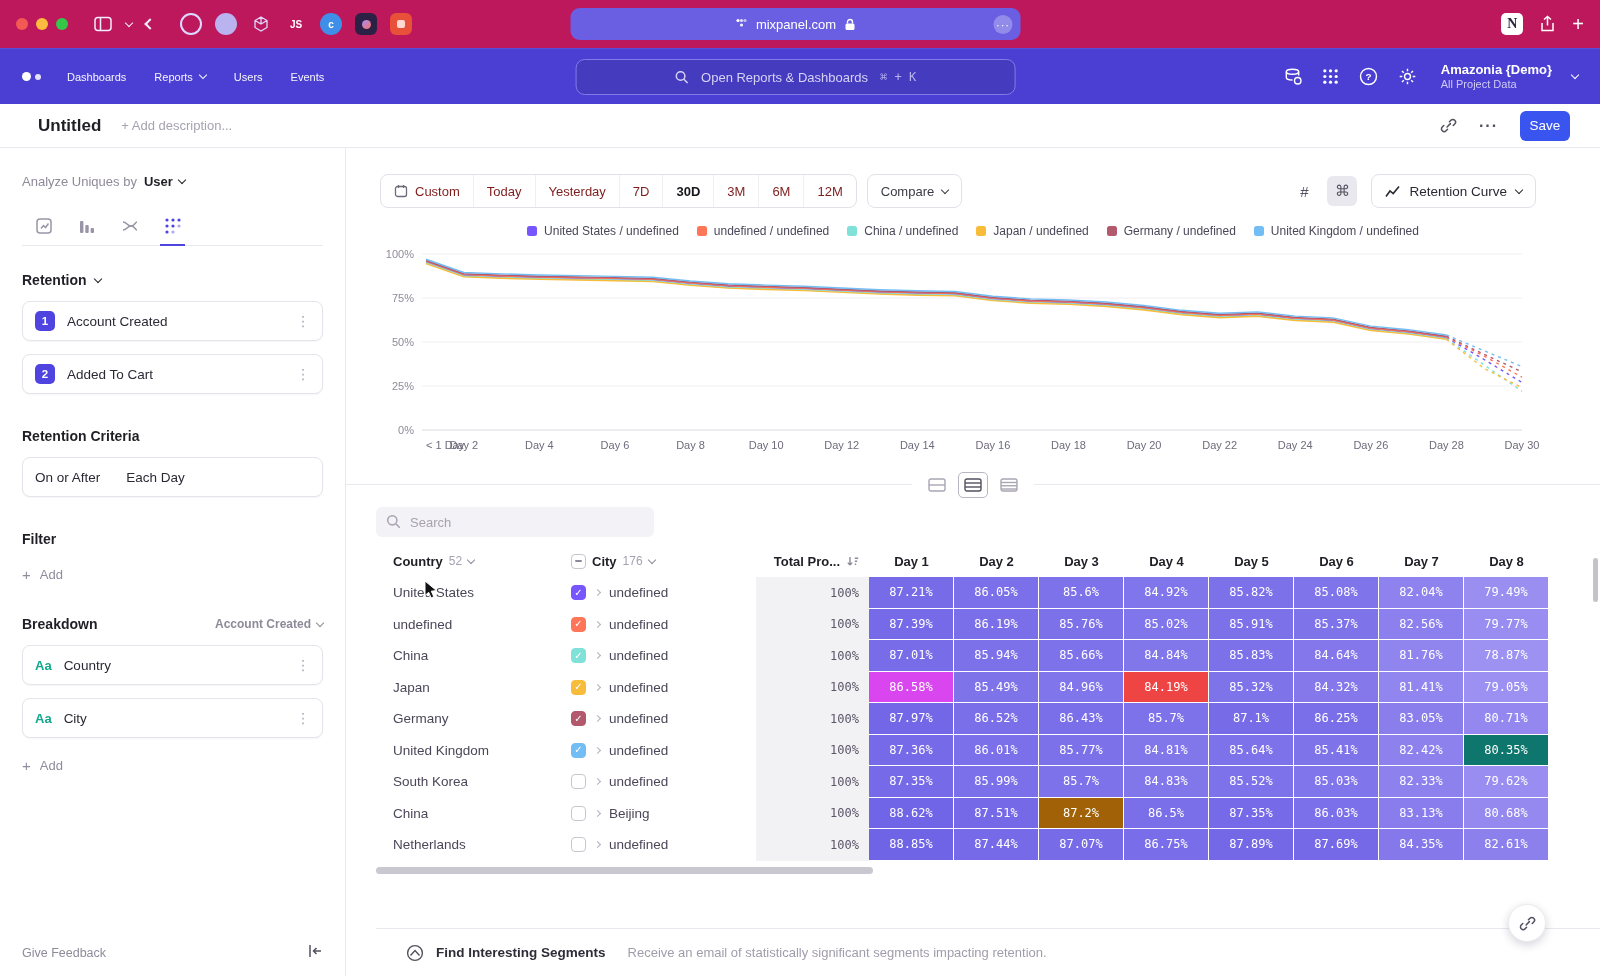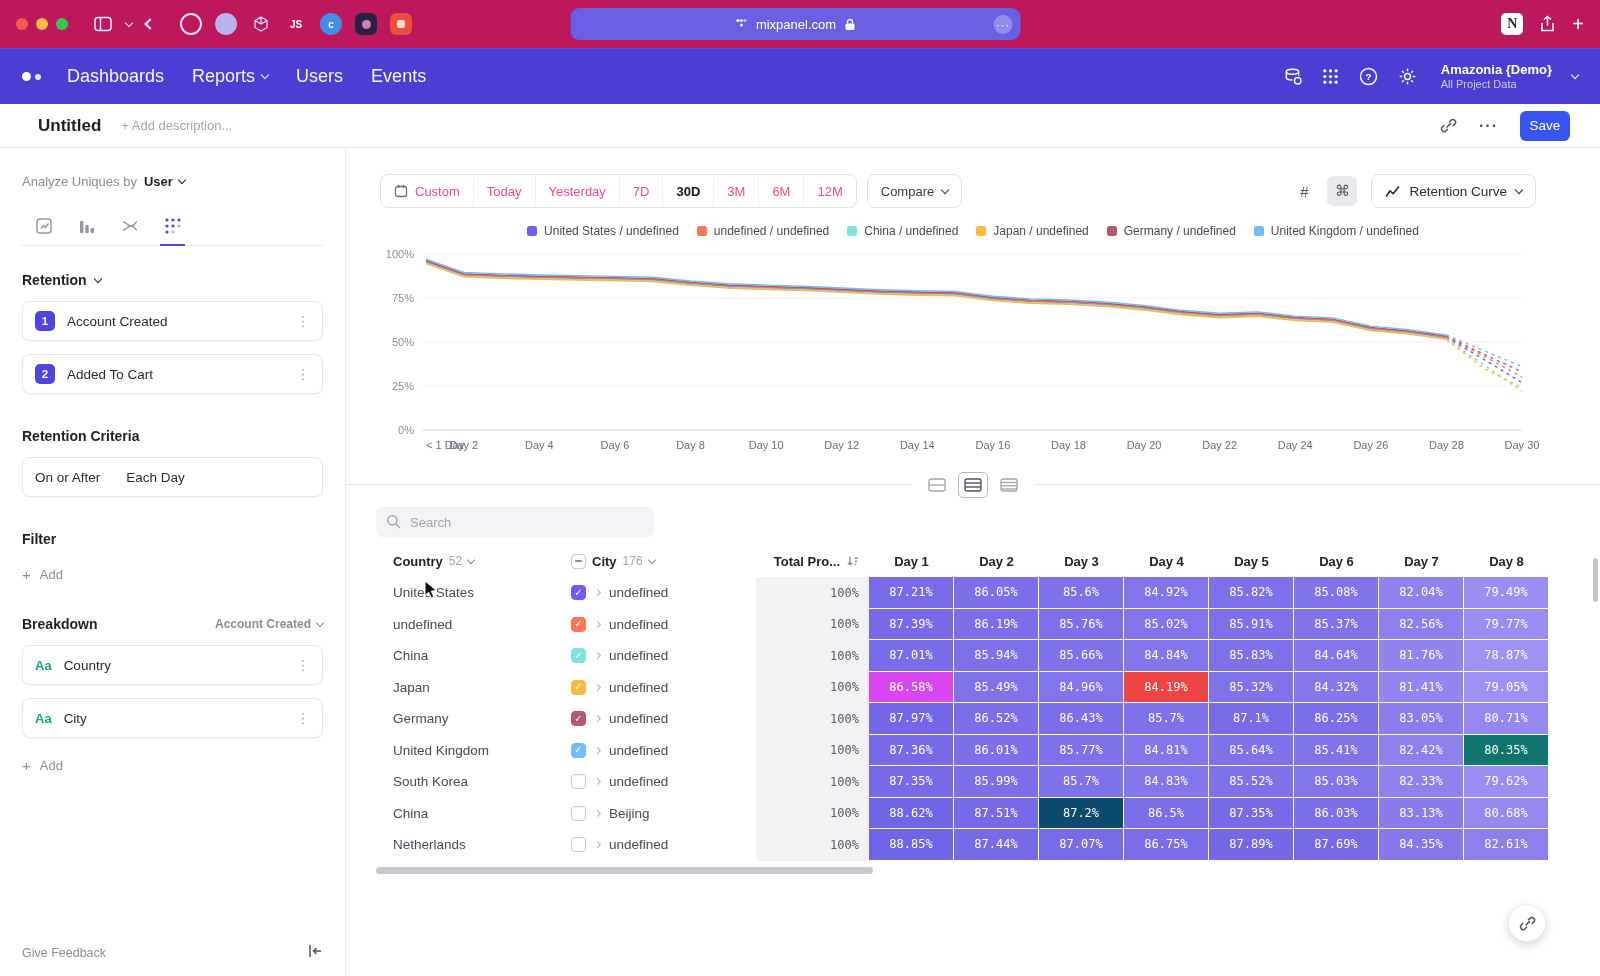--- a/index.html
+++ b/index.html
@@ -15,21 +15,21 @@
   .urlbar{position:absolute;left:50%;top:8px;transform:translateX(-51%);width:450px;height:32px;background:#6a5fe2;border-radius:9px;display:flex;align-items:center;justify-content:center;gap:8px;font-size:13px;color:#fff}
   .urlmore{position:absolute;right:8px;top:7px;width:19px;height:19px;border-radius:50%;background:rgba(255,255,255,.28);display:flex;align-items:center;justify-content:center;font-size:11px;letter-spacing:1px}
   .chromeright{margin-left:auto;display:flex;align-items:center;gap:16px}
   .nbadge{width:22px;height:22px;border-radius:5px;background:#fff;color:#2b2640;display:flex;align-items:center;justify-content:center;font-weight:700;font-family:"Liberation Serif",serif;font-size:14px}
 
   
   .nav{height:56px;background:#4b3fd3;display:flex;align-items:center;padding:0 22px;flex:none;position:relative;border-top:1px solid rgba(255,255,255,.08)}
   .logo{display:flex;align-items:center;gap:4px;margin-right:26px}
   .logo i{background:#fff;border-radius:50%;display:block}
   .navitems{display:flex;align-items:center;gap:28px}
-  .navitem{color:rgba(255,255,255,.95);font-size:18px;display:flex;align-items:center;gap:7px;cursor:pointer}
+  .navitem{color:rgba(255,255,255,.95);font-size:11px;display:flex;align-items:center;gap:7px;cursor:pointer}
   .navsearch{position:absolute;left:50%;top:10px;transform:translateX(-51%);width:440px;height:36px;background:#453bbf;border:1px solid #837ae8;border-radius:9px;display:flex;align-items:center;justify-content:center;gap:12px;color:#d6d2f6;font-size:13px}
   .navsearch .sc{font-size:12px;color:#b9b2ee;font-family:"DejaVu Sans Mono",monospace}
   .navright{margin-left:auto;display:flex;align-items:center;gap:20px;color:#fff}
   .proj{text-align:left;line-height:1.25;margin-left:4px}
   .proj .pn{font-size:13px;font-weight:700;color:#fff}
   .proj .ps{font-size:11px;color:#cfcaf4}
 
   
   .titlebar{height:44px;background:#fff;border-bottom:1px solid #e9e8ee;display:flex;align-items:center;padding:0 30px 0 38px;flex:none}
   .ttl{font-size:17px;font-weight:700;color:#201f26}
@@ -58,21 +58,21 @@
   .bdhead{margin-top:34px;display:flex;align-items:center}
   .bdscope{margin-left:auto;font-size:12px;color:#8f8a99;display:flex;align-items:center;gap:6px;cursor:pointer}
   .aab{color:#12a88b;font-weight:700;font-size:13px;margin-right:12px}
   .sbbottom{position:absolute;left:22px;right:22px;bottom:14px;display:flex;align-items:center}
   .gfb{font-size:12.5px;color:#8f8a99;cursor:pointer}
   .collapse{margin-left:auto;cursor:pointer;color:#55505f}
 
   
   .ctrlrow{display:flex;align-items:center;padding:26px 64px 0 34px}
   .seg{display:inline-flex;border:1px solid #e2e1e8;border-radius:8px;background:#fff;height:34px;overflow:hidden}
-  .segitem{display:flex;align-items:center;gap:7px;padding:0 13px;font-size:13px;color:#ec4899;cursor:pointer;border-left:1px solid #f0eff4;white-space:nowrap}
+  .segitem{display:flex;align-items:center;gap:7px;padding:0 13px;font-size:13px;color:#7f1d1d;cursor:pointer;border-left:1px solid #f0eff4;white-space:nowrap}
   .segitem:first-child{border-left:none}
   .segitem.active{color:#17161c;font-weight:700}
   .cmpbtn{margin-left:10px;height:34px;border:1px solid #e2e1e8;border-radius:8px;display:flex;align-items:center;gap:8px;padding:0 13px;font-size:13px;color:#3d3a45;cursor:pointer;background:#fff}
   .ctrlright{margin-left:auto;display:flex;align-items:center;gap:8px}
   .iconbtn{width:30px;height:30px;border-radius:6px;display:flex;align-items:center;justify-content:center;color:#55505f;font-size:15px;cursor:pointer}
   .iconbtn.bg{background:#e9e8ef}
   .rcdrop{height:34px;border:1px solid #e2e1e8;border-radius:8px;display:flex;align-items:center;gap:9px;padding:0 13px;font-size:13.5px;color:#2c2935;font-weight:500;cursor:pointer;background:#fff;margin-left:6px}
 
   
   .legend{margin-top:16px;display:flex;justify-content:center;gap:18px}
@@ -182,20 +182,28 @@
     <span class="logo">
         <i style="width:9px;height:9px"></i>
         <i style="width:6px;height:6px;opacity:.85"></i>
       </span>
     <div class="navitems">
         <div class="navitem">Dashboards</div>
         <div class="navitem">Reports<span class="cv"></span></div>
         <div class="navitem">Users</div>
         <div class="navitem">Events</div>
       </div>
+    <div class="navsearch">
+      <svg width="14" height="14" viewBox="0 0 14 14">
+          <circle cx="6" cy="6" r="4.3" fill="none" stroke="#d6d2f6" stroke-width="1.5"></circle>
+          <line x1="9.3" y1="9.3" x2="13" y2="13" stroke="#d6d2f6" stroke-width="1.5"></line>
+        </svg>
+      <span>Open Reports &amp; Dashboards</span>
+      <span class="sc">⌘ + K</span>
+    </div>
     <div class="navright">
       <svg width="19" height="19" viewBox="0 0 20 20">
           <ellipse cx="10" cy="5" rx="6.5" ry="2.6" fill="none" stroke="#fff" stroke-width="1.5"></ellipse>
           <path d="M3.5 5v6c0 1.4 2.9 2.6 6.5 2.6M16.5 5v4" fill="none" stroke="#fff" stroke-width="1.5"></path>
           <circle cx="15.5" cy="14.5" r="3.4" fill="none" stroke="#fff" stroke-width="1.5"></circle>
         </svg>
       <svg width="17" height="17" viewBox="0 0 18 18">
           <g fill="#fff">
             <circle cx="3" cy="3" r="1.7"></circle>
             <circle cx="9" cy="3" r="1.7"></circle>
@@ -671,21 +679,21 @@
             <div class="tgrid trow">
               <div class="td c1">China</div>
               <div class="td c2">
                 <span class="cb"></span>
                 <span class="exp"></span>
                 <span>Beijing</span>
               </div>
               <div class="td c3">100%</div>
               <div class="td day" style="background: rgb(112, 100, 231);">88.62%</div>
               <div class="td day" style="background: rgb(117, 105, 232);">87.51%</div>
-              <div class="td day" style="background: #0c4a6e;">87.2%</div>
+              <div class="td day" style="background: #a16207;">87.2%</div>
               <div class="td day" style="background: rgb(122, 110, 233);">86.5%</div>
               <div class="td day" style="background: rgb(118, 106, 232);">87.35%</div>
               <div class="td day" style="background: rgb(124, 112, 234);">86.03%</div>
               <div class="td day" style="background: rgb(137, 125, 237);">83.13%</div>
               <div class="td day" style="background: rgb(149, 137, 240);">80.68%</div>
             </div>
             <div class="tgrid trow">
               <div class="td c1">Netherlands</div>
               <div class="td c2">
                 <span class="cb"></span>
@@ -699,20 +707,30 @@
               <div class="td day" style="background: rgb(121, 109, 233);">86.75%</div>
               <div class="td day" style="background: rgb(116, 104, 231);">87.89%</div>
               <div class="td day" style="background: rgb(117, 105, 232);">87.69%</div>
               <div class="td day" style="background: rgb(132, 120, 235);">84.35%</div>
               <div class="td day" style="background: rgb(140, 128, 237);">82.61%</div>
             </div>
           </div>
 
         <div class="hscroll"></div>
 
+        <div class="footer">
+          <svg width="18" height="18" viewBox="0 0 18 18">
+              <g stroke="#55505f" stroke-width="1.4" fill="none">
+                <circle cx="9" cy="9" r="7.4"></circle>
+                <path d="M4.5 11.5L9 6.5l4.5 5"></path>
+              </g>
+            </svg>
+          <span class="fis">Find Interesting Segments</span>
+          <span class="fsub">Receive an email of statistically significant segments impacting retention.</span>
+        </div>
       </div>
     </div>
   </div>
 
   <div class="fab">
     <svg width="17" height="17" viewBox="0 0 18 18">
         <g stroke="#55505f" stroke-width="1.6" fill="none" stroke-linecap="round">
           <path d="M7.5 10.5l3.5-3.5"></path>
           <path d="M10 5l1.6-1.6a2.8 2.8 0 014 4L14 9"></path>
           <path d="M8 13l-1.6 1.6a2.8 2.8 0 01-4-4L4 9"></path>

